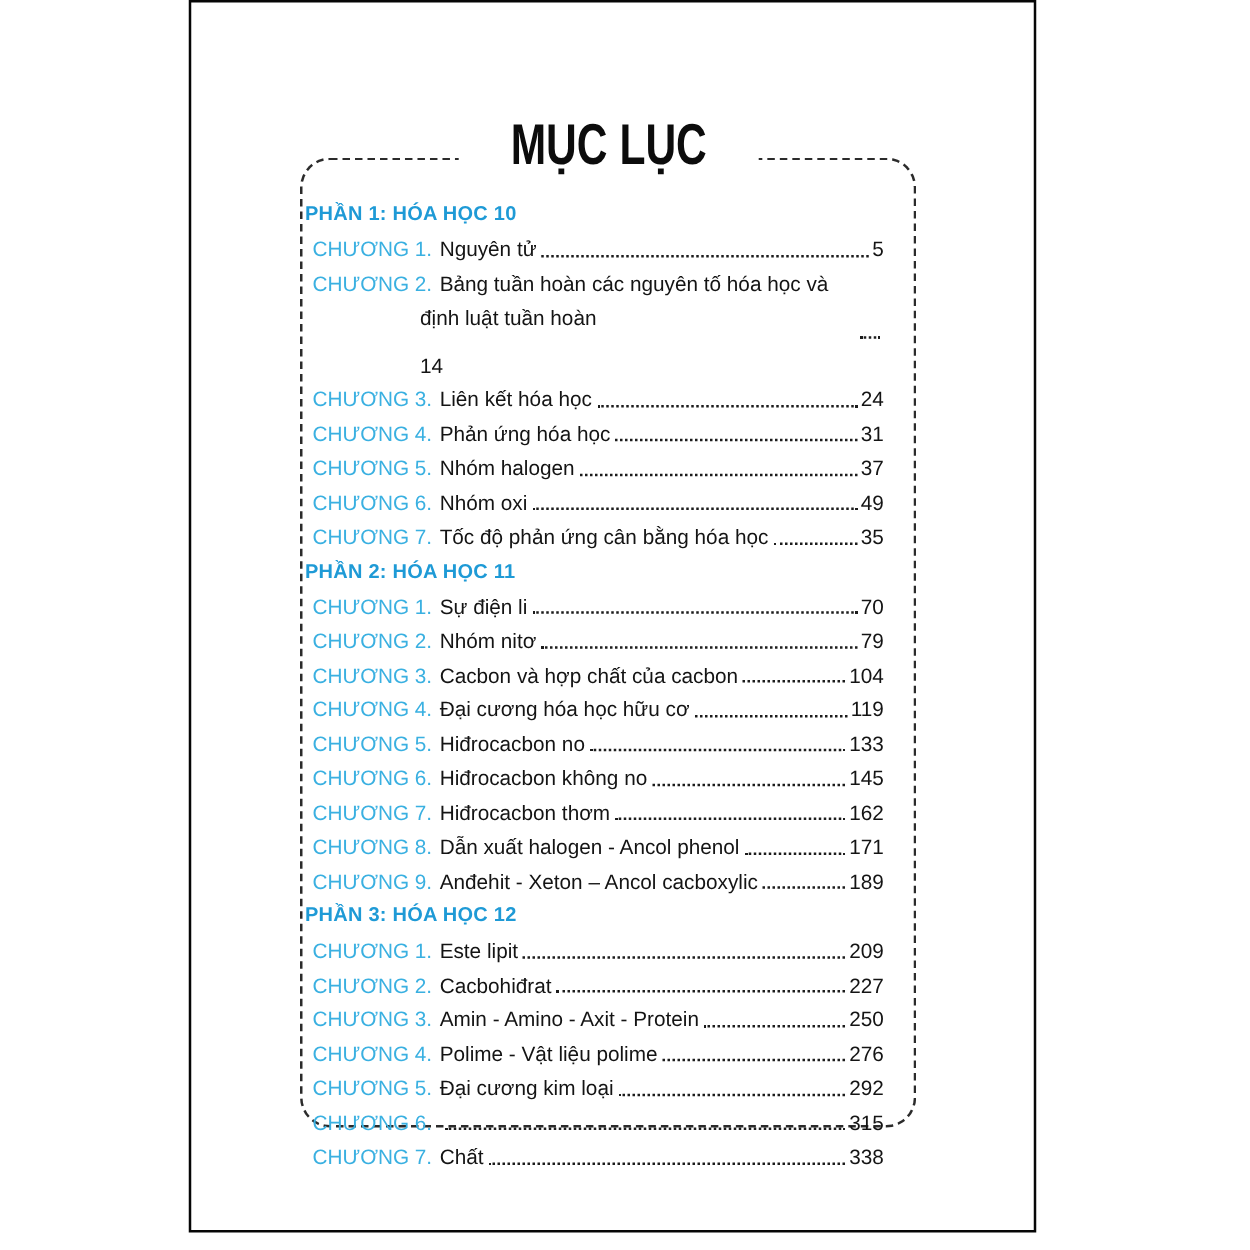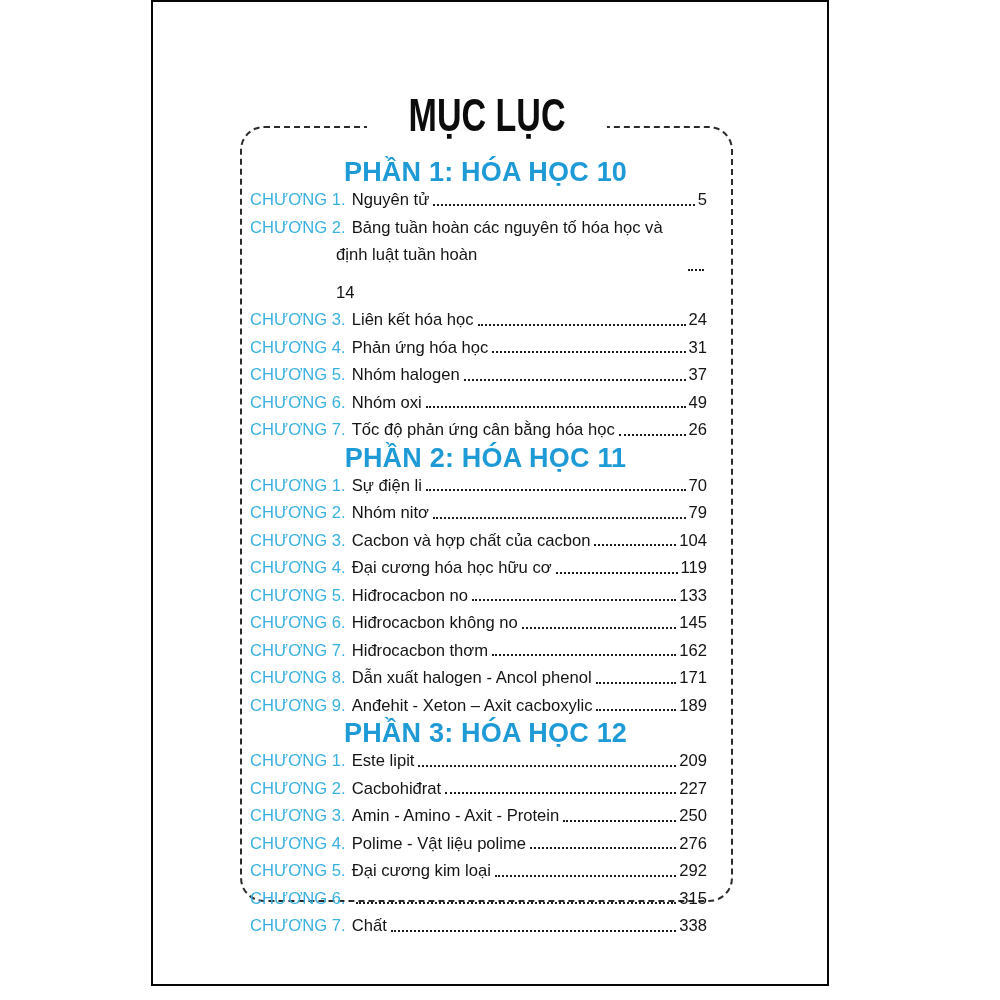--- a/index.html
+++ b/index.html
@@ -18,23 +18,23 @@
     padding:30px 24px 0 8px;
   }
   .page-title {
     position:absolute; top:-36px; left:50%; transform:translateX(-50%);
     background:#ffffff; padding:0 14px; z-index:3;
     font-size:46px; line-height:46px; font-weight:bold; color:#0c0c0c;
     white-space:nowrap;
   }
   .page-title-inner { display:inline-block; transform:scaleX(0.74); transform-origin:center; }
   .part-heading {
-    font-size:27px; line-height:28px; font-weight:bold;
+    font-size:16px; line-height:28px; font-weight:bold;
     color:var(--part-heading, #1e9ad6);
-    text-align:center; margin:0 -20px 0 -6px;
+    margin:0 -20px 0 -6px;
     letter-spacing:0.2px;
   }
   .entry {
     display:flex; line-height:27.5px; font-size:16.6px; font-weight:normal;
     color:var(--body-text, #141414); white-space:nowrap;
   }
   .chapter { color:var(--chapter-label, #3ab0e1); margin-right:6px; flex:none; }
   .etitle { flex:none; }
   .dots {
     flex:1; align-self:flex-end; height:0;
@@ -97,21 +97,21 @@
       <span class="chapter">CHƯƠNG 6.</span>
       <span class="etitle">Nhóm oxi</span>
       <span class="dots"></span>
       <span class="pagenum">49</span>
     </div>
 
     <div class="entry">
       <span class="chapter">CHƯƠNG 7.</span>
       <span class="etitle">Tốc độ phản ứng cân bằng hóa học</span>
       <span class="dots"></span>
-      <span class="pagenum">26</span>
+      <span class="pagenum">35</span>
     </div>
 
     <div class="part-heading">PHẦN 2: HÓA HỌC 11</div>
 
     <div class="entry">
       <span class="chapter">CHƯƠNG 1.</span>
       <span class="etitle">Sự điện li</span>
       <span class="dots"></span>
       <span class="pagenum">70</span>
     </div>
@@ -160,21 +160,21 @@
 
     <div class="entry">
       <span class="chapter">CHƯƠNG 8.</span>
       <span class="etitle">Dẫn xuất halogen - Ancol phenol</span>
       <span class="dots"></span>
       <span class="pagenum">171</span>
     </div>
 
     <div class="entry">
       <span class="chapter">CHƯƠNG 9.</span>
-      <span class="etitle">Anđehit - Xeton – Axit cacboxylic</span>
+      <span class="etitle">Anđehit - Xeton – Ancol cacboxylic</span>
       <span class="dots"></span>
       <span class="pagenum">189</span>
     </div>
 
     <div class="part-heading">PHẦN 3: HÓA HỌC 12</div>
 
     <div class="entry">
       <span class="chapter">CHƯƠNG 1.</span>
       <span class="etitle">Este lipit</span>
       <span class="dots"></span>

